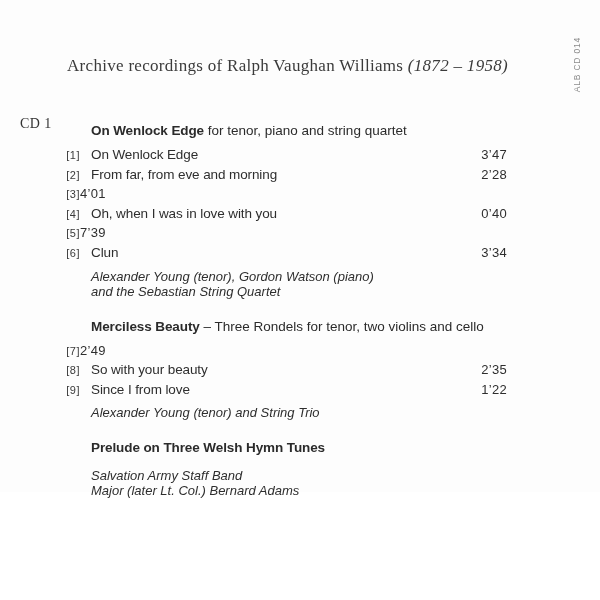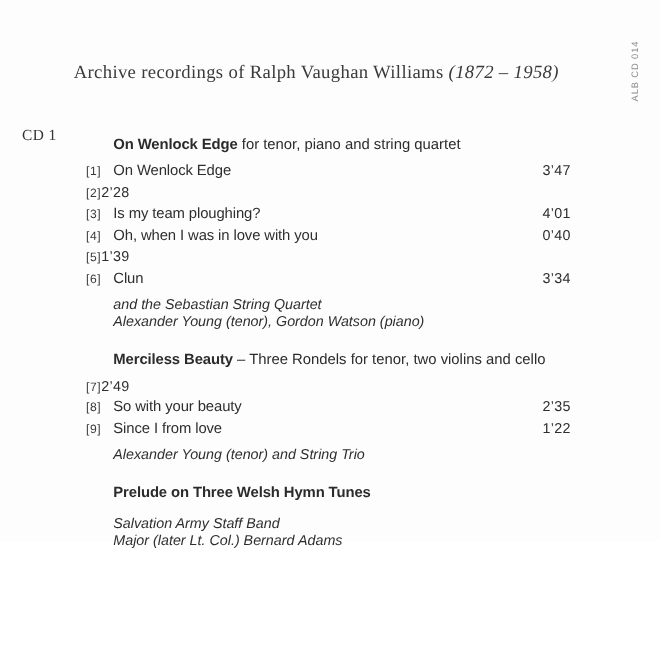--- a/index.html
+++ b/index.html
@@ -27,21 +27,21 @@
     font-size:8.5px; color:#8c8c8c;
     letter-spacing:0.8px; white-space:nowrap;
   }
 
   .cd-label {
     position:absolute; left:20px; top:116px;
     font-family:"Liberation Serif", serif;
     font-size:14px; color:#333333; letter-spacing:0.4px;
   }
 
-  .content { position:absolute; left:12px; top:123px; width:507px; }
+  .content { position:absolute; left:0; top:123px; width:507px; }
 
   .section { margin:0; }
   .section + .section { margin-top:20px; }
 
   .work-heading {
     margin-left:91px; height:24px;
     font-size:13.5px; line-height:16px;
     color:#2b2b2b;
   }
   .work-title { font-weight:bold; letter-spacing:-0.1px; }
@@ -80,44 +80,44 @@
       <div class="work-heading">
         <span class="work-title">On Wenlock Edge</span><span class="work-subtitle"> for tenor, piano and string quartet</span>
       </div>
       <div class="track">
         <span class="tnum">[1]</span>
         <span class="ttitle">On Wenlock Edge</span>
         <span class="tdur">3’47</span>
       </div>
       <div class="track">
         <span class="tnum">[2]</span>
+        <span class="ttitle">From far, from eve and morning</span>
         <span class="tdur">2’28</span>
       </div>
       <div class="track">
         <span class="tnum">[3]</span>
-        <span class="ttitle">Is my team ploughing?</span>
         <span class="tdur">4’01</span>
       </div>
       <div class="track">
         <span class="tnum">[4]</span>
         <span class="ttitle">Oh, when I was in love with you</span>
         <span class="tdur">0’40</span>
       </div>
       <div class="track">
         <span class="tnum">[5]</span>
-        <span class="tdur">1’39</span>
+        <span class="tdur">7’39</span>
       </div>
       <div class="track">
         <span class="tnum">[6]</span>
         <span class="ttitle">Clun</span>
         <span class="tdur">3’34</span>
       </div>
       <div class="credits">
+        <div>Alexander Young (tenor), Gordon Watson (piano)</div>
         <div>and the Sebastian String Quartet</div>
-        <div>Alexander Young (tenor), Gordon Watson (piano)</div>
       </div>
     </div>
 
     <div class="section">
       <div class="work-heading">
         <span class="work-title">Merciless Beauty</span><span class="work-subtitle"> – Three Rondels for tenor, two violins and cello</span>
       </div>
       <div class="track">
         <span class="tnum">[7]</span>
         <span class="tdur">2’49</span>

